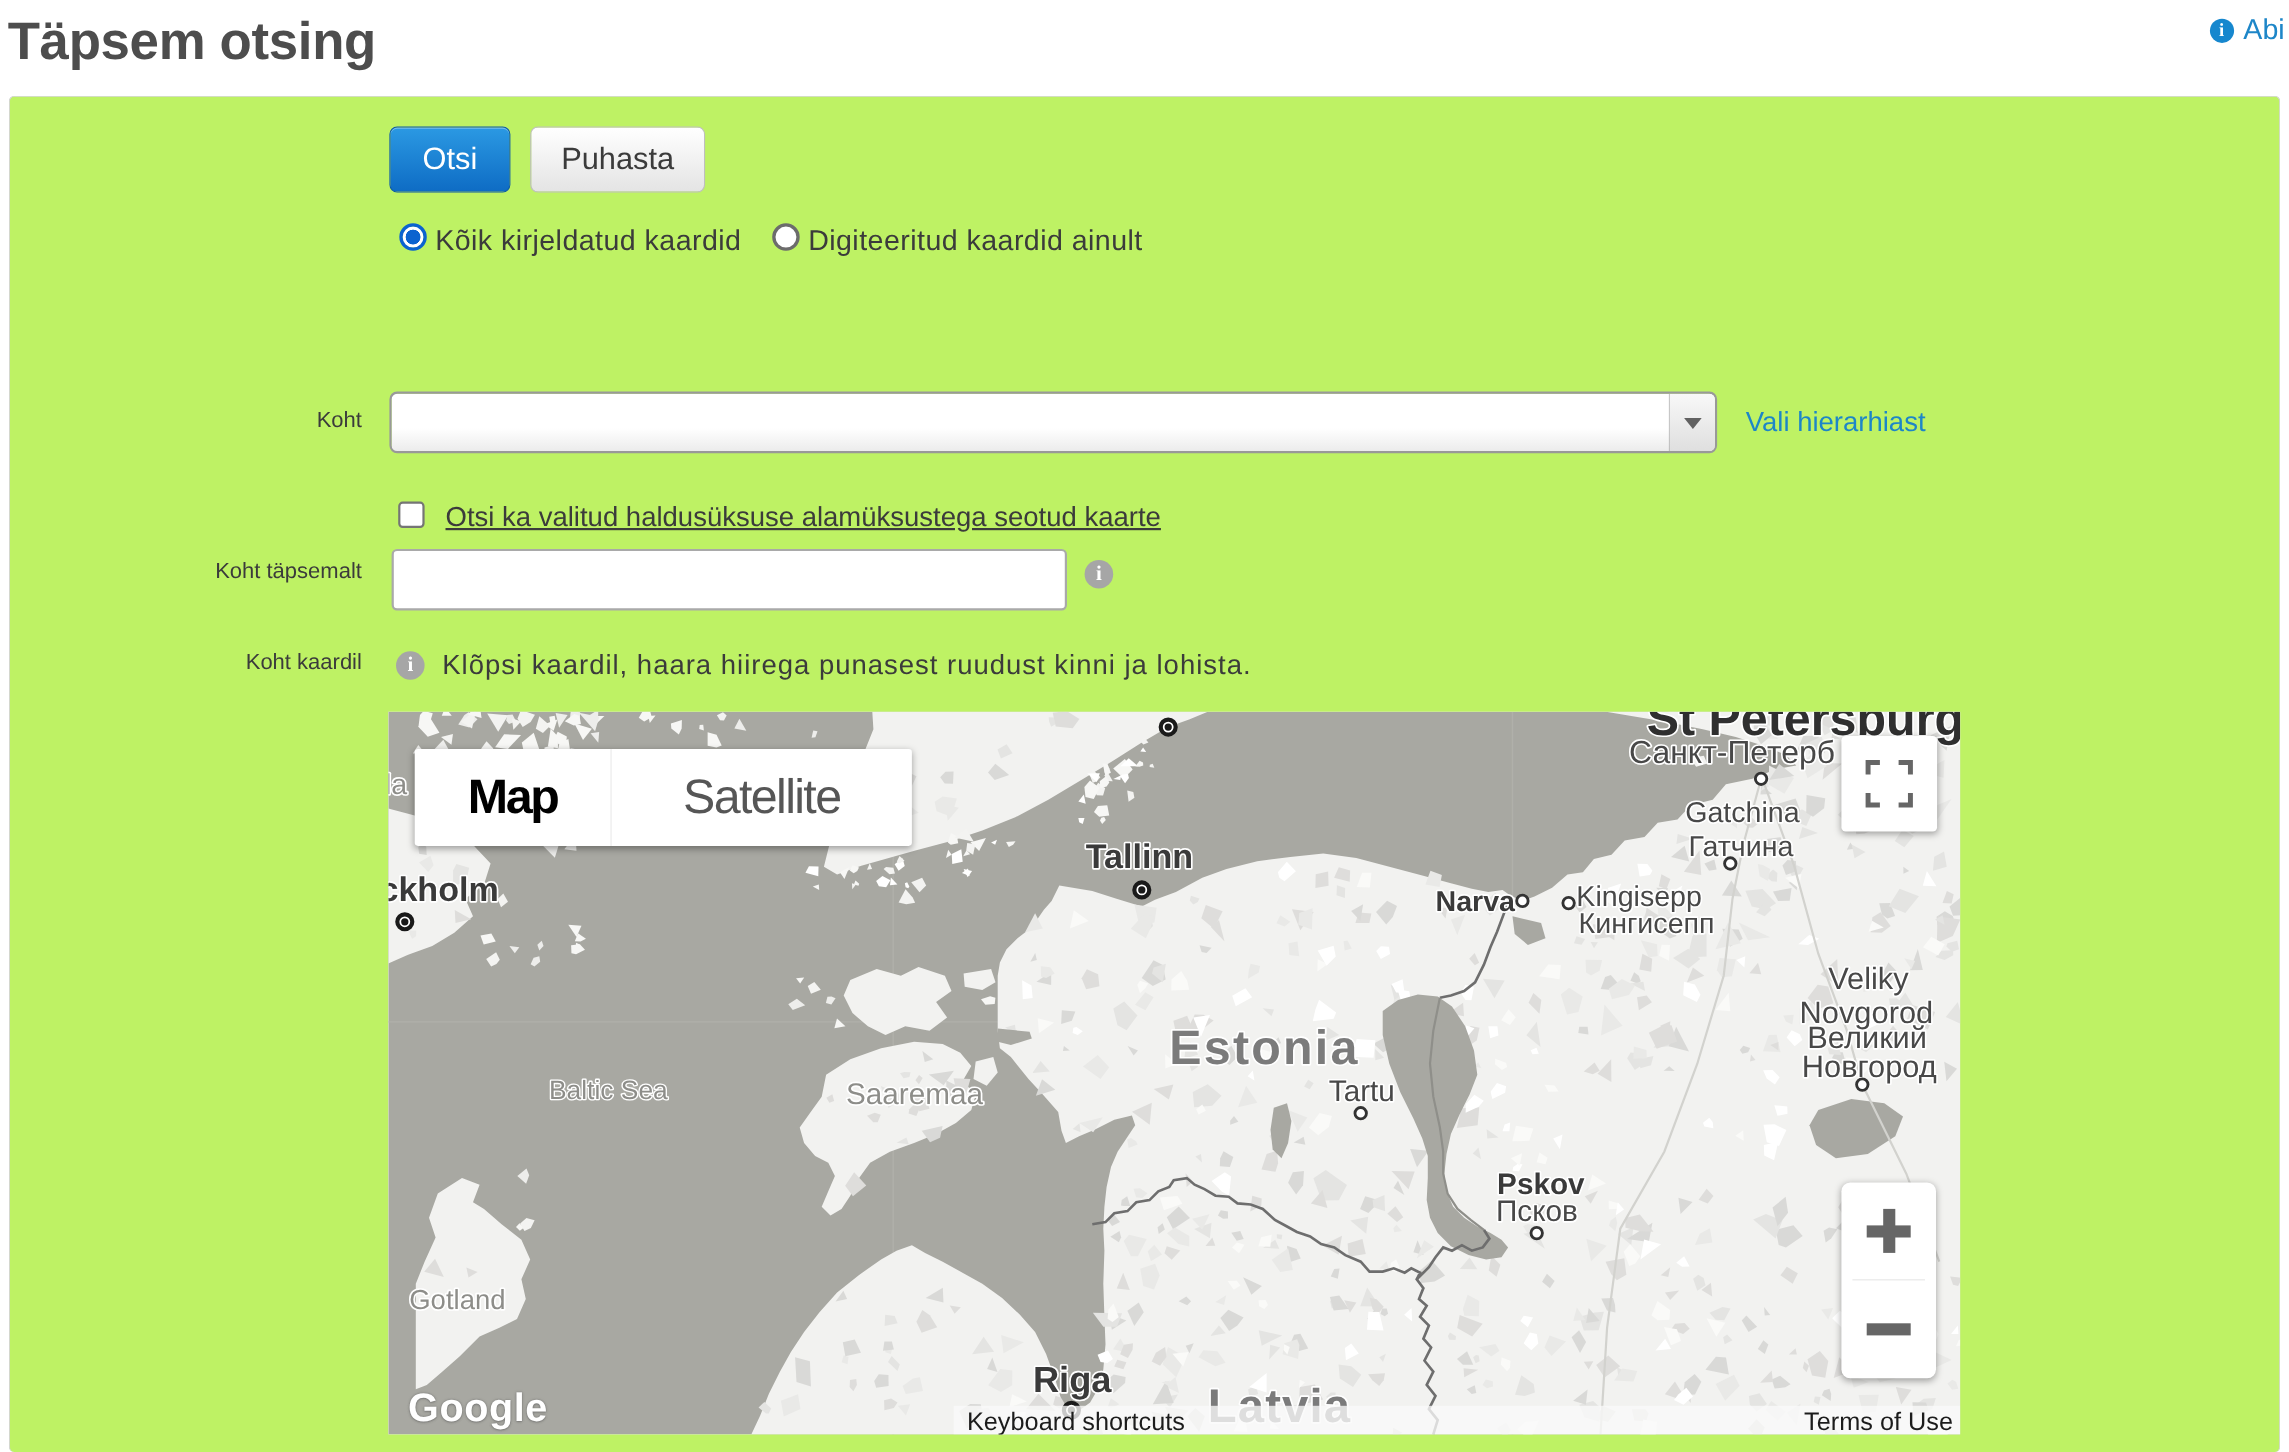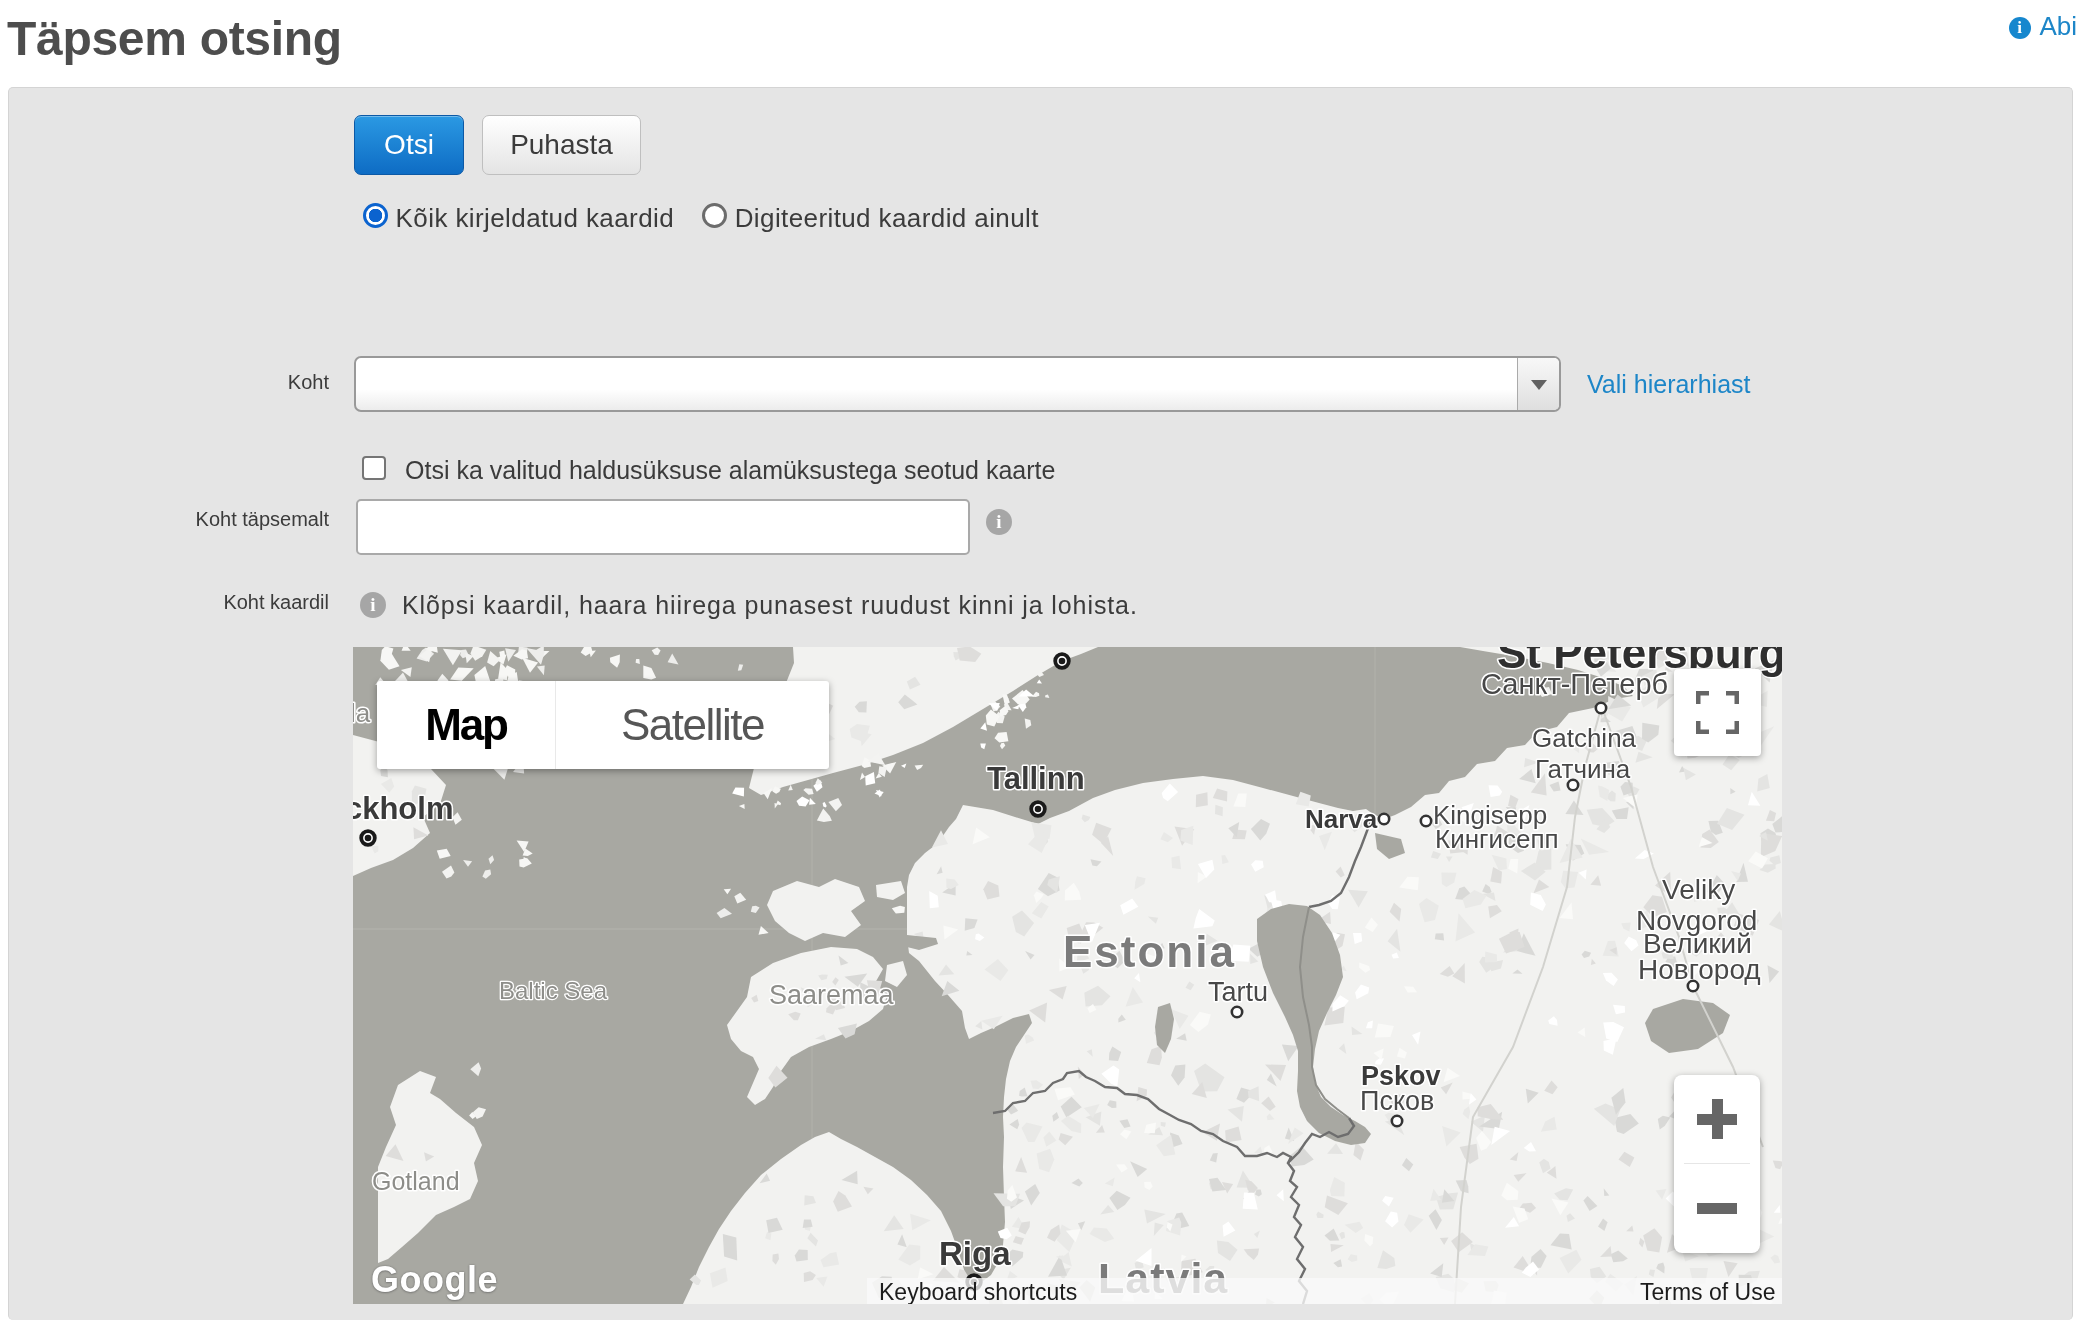--- a/index.html
+++ b/index.html
@@ -1,38 +1,38 @@
 <!DOCTYPE html>
 <html lang="et"><head><meta charset="utf-8">
 <title>Täpsem otsing</title>
 <style>
 * { margin:0; padding:0; box-sizing:border-box; }
 html,body { width:2081px; height:1320px; background:#fff; font-family:"Liberation Sans",sans-serif; color:#3b3b3b; }
 #page { position:relative; width:2081px; height:1320px; overflow:hidden; }
 h1 { position:absolute; left:7px; top:11px; font-size:48px; letter-spacing:-0.3px; color:#4d4d4d; }
 .abi { position:absolute; right:4px; top:11px; color:#1d86c8; font-size:26px; }
 .abi .ic { display:inline-block; width:22px; height:22px; border-radius:50%; background:#1687ce; color:#fff; text-align:center; font-size:17px; line-height:22px; font-weight:bold; vertical-align:2px; margin-right:3px; font-family:"Liberation Serif",serif; }
-.box { position:absolute; left:8px; top:87px; width:2065px; height:1233px; background:#e5e5e5; border:1px solid #d4d4d4; border-radius:5px; border-bottom:none; }
+.box { position:absolute; left:8px; top:87px; width:2065px; height:1233px; background:#bef264; border:1px solid #d4d4d4; border-radius:5px; border-bottom:none; }
 .btn-otsi { position:absolute; left:345px; top:27px; width:110px; height:60px; border-radius:7px;
   background:linear-gradient(#2b99e3,#0e6cc4); border:1px solid #0c59a6; color:#fff; font-size:28px; text-align:center; line-height:58px; box-shadow:inset 0 1px 0 rgba(255,255,255,.35); }
 .btn-puhasta { position:absolute; left:473px; top:27px; width:159px; height:60px; border-radius:7px;
   background:linear-gradient(#ffffff,#e4e4e4); border:1px solid #bfbfbf; color:#3b3b3b; font-size:28px; text-align:center; line-height:58px; }
 .radio-row { position:absolute; left:354px; top:115px; height:28px; font-size:26px; letter-spacing:0.4px; }
 .radio { display:inline-block; width:25px; height:25px; border-radius:50%; vertical-align:-1px; }
 .radio.sel { border:3px solid #0b63cf; background:radial-gradient(circle, #0b63cf 0 6.5px, #fff 7px); }
 .radio.un { border:3px solid #6c6c6c; background:#fff; }
 .r2 { margin-left:28px; }
 .sechead { position:absolute; left:13px; top:177px; width:2039px; height:56px; background:#ededed; font-size:33px; font-weight:bold; color:#4e4e4e; line-height:56px; padding-left:24px; letter-spacing:0.8px; }
 .lab { position:absolute; font-size:20px; color:#3b3b3b; text-align:right; }
 .select { position:absolute; left:345px; top:268px; width:1207px; height:56px; border:2px solid #999; border-radius:7px; background:linear-gradient(#ffffff 60%,#ececec); }
 .select .arr { position:absolute; right:0; top:0; width:42px; height:52px; border-left:1px solid #aaa; background:linear-gradient(#f8f8f8,#dfdfdf); border-radius:0 5px 5px 0; }
 .select .arr:after { content:""; position:absolute; left:13px; top:22px; border:8px solid transparent; border-top:10px solid #616161; }
 .vali { position:absolute; left:1578px; top:282px; font-size:25px; color:#1d86c8; }
 .chk { position:absolute; left:353px; top:368px; width:24px; height:24px; border:2.5px solid #757575; border-radius:4px; background:#fff; }
-.chklab { position:absolute; left:396px; top:368px; font-size:25px; }
+.chklab { position:absolute; left:396px; top:368px; font-size:25px;text-decoration:underline; }
 .input { position:absolute; left:347px; top:411px; width:614px; height:56px; border:2px solid #a9a9a9; border-radius:5px; background:#fff; }
 .info { position:absolute; width:26px; height:26px; border-radius:50%; background:#a6a6a6; color:#fff; text-align:center; font-size:19px; line-height:26px; font-weight:bold; font-family:"Liberation Serif",serif; }
 .kaardil-txt { position:absolute; left:393px; top:503px; font-size:25px; letter-spacing:0.9px; }
 .map { position:absolute; left:344px; top:559px; width:1429px; height:657px; overflow:hidden; background:#e8e8e6; }
 .gctl { position:absolute; box-shadow:0 2px 7px rgba(0,0,0,0.35); background:#fff; }
 .ms { left:24px; top:22px; height:88px; display:flex; font-size:44px; border-radius:3px;margin-top:12px; }
 .ms .m { width:178px; text-align:center; line-height:88px; color:#000; font-weight:bold; letter-spacing:-2.2px; }
 .ms .s { width:274px; text-align:center; line-height:88px; color:#565656; border-left:1px solid #e9e9e9; letter-spacing:-1.5px; }
 .fsb { left:1321px; top:22px; width:87px; height:87px; border-radius:4px; }
 .fsb svg { margin:22px; display:block; }

